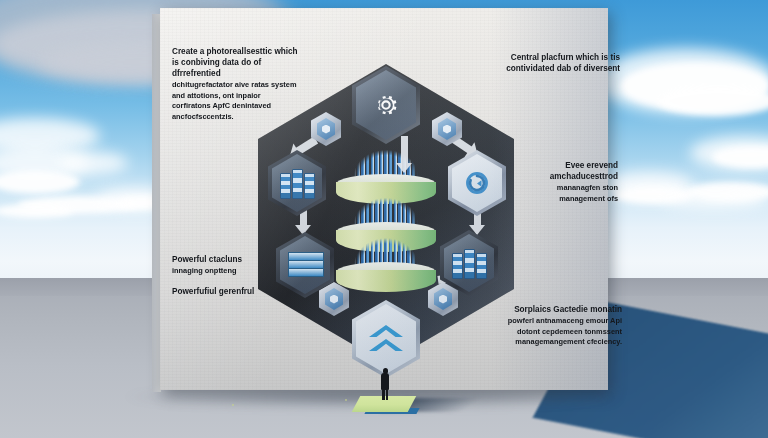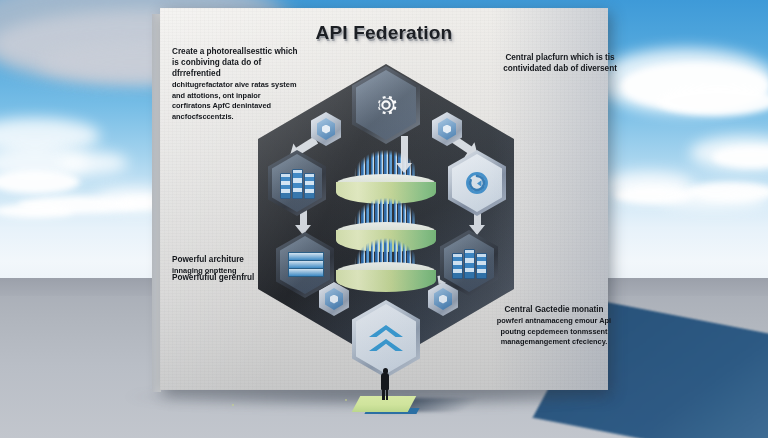--- a/index.html
+++ b/index.html
@@ -86,26 +86,26 @@
     letter-spacing:.2px;
     text-shadow:1px 1.5px 0 rgba(120,125,135,.55), 2px 3px 3px rgba(90,95,110,.35);
   }
 
   
   .tblock{position:absolute;color:#14171c;}
   .tblock p{margin:0 0 1px 0;}
   .tblock .hd{font-weight:bold;font-size:8.2px;line-height:1.36;}
   .tblock .bd{font-size:7.4px;line-height:1.40;font-weight:bold;}
   .tblock.l{left:172px;width:128px;text-align:left;}
-  .tblock.r{right:146px;width:118px;text-align:center;}
+  .tblock.r{right:146px;width:118px;text-align:right;}
 
   #txt-left-1{top:46px;}
   #txt-left-2{top:158px;}
   #txt-left-3{top:254px;}
-  #txt-left-4{top:272px;}
+  #txt-left-4{top:286px;}
   #txt-right-1{top:52px;right:148px;width:120px;}
   #txt-right-2{top:160px;right:150px;width:92px;}
   #txt-right-3{top:258px;right:150px;width:92px;}
   #txt-right-4{top:304px;right:146px;width:136px;}
 
   
   .hexbig{
     position:absolute;left:258px;top:64px;width:256px;height:300px;
     background:linear-gradient(150deg,#2f3338 0%,#1a1d21 30%,#101215 55%,#232830 80%,#3a4049 100%);
     clip-path:polygon(50% 0%,100% 25%,100% 75%,50% 100%,0% 75%,0% 25%);
@@ -417,44 +417,45 @@
             <b></b>
               <b></b>
           </span>
         </div>
       </div>
     </div>
 
     <div class="panel-vign"></div>
   </div>
 
-  <div class="title">API Federation</div>
 
   <div class="tblock l" id="txt-left-1">
     <p class="hd">Create a photoreallsesttic   which is conbiving data do of dfrrefrentied</p>
     <p class="bd">dchitugrefactator aive ratas system and attotions,  ont inpaior corfiratons ApfC denintaved ancfocfsccentzis.</p>
   </div>
   <div class="tblock l" id="txt-left-2">
   </div>
   <div class="tblock l" id="txt-left-3">
-    <p class="hd">Powerful architure</p>
+    <p class="hd">Powerful ctacluns</p>
     <p class="bd">innaging onptteng</p>
   </div>
   <div class="tblock l" id="txt-left-4">
     <p class="hd">Powerfufiul gerenfrul</p>
   </div>
 
   <div class="tblock r" id="txt-right-1">
     <p class="hd">Central placfurn which is tis contividated dab of diversent</p>
   </div>
   <div class="tblock r" id="txt-right-2">
+    <p class="hd">Evee erevend amchaducesttrod</p>
+    <p class="bd">mananagfen ston management ofs</p>
   </div>
   <div class="tblock r" id="txt-right-4">
-    <p class="hd">Central Gactedie monatin</p>
-    <p class="bd">powferl antnamaceng emour Api poutng cepdemeen tonmssent managemangement cfeciency.</p>
+    <p class="hd">Sorplaics Gactedie monatin</p>
+    <p class="bd">powferl antnamaceng emour Api dotont cepdemeen tonmssent managemangement cfeciency.</p>
   </div>
 
   <div class="person-shadow"></div>
   <div class="pedestal-side"></div>
   <div class="pedestal"></div>
   <div class="person">
     <span class="head"></span>
     <span class="body"></span>
     <span class="legl"></span>
     <span class="legr"></span>

